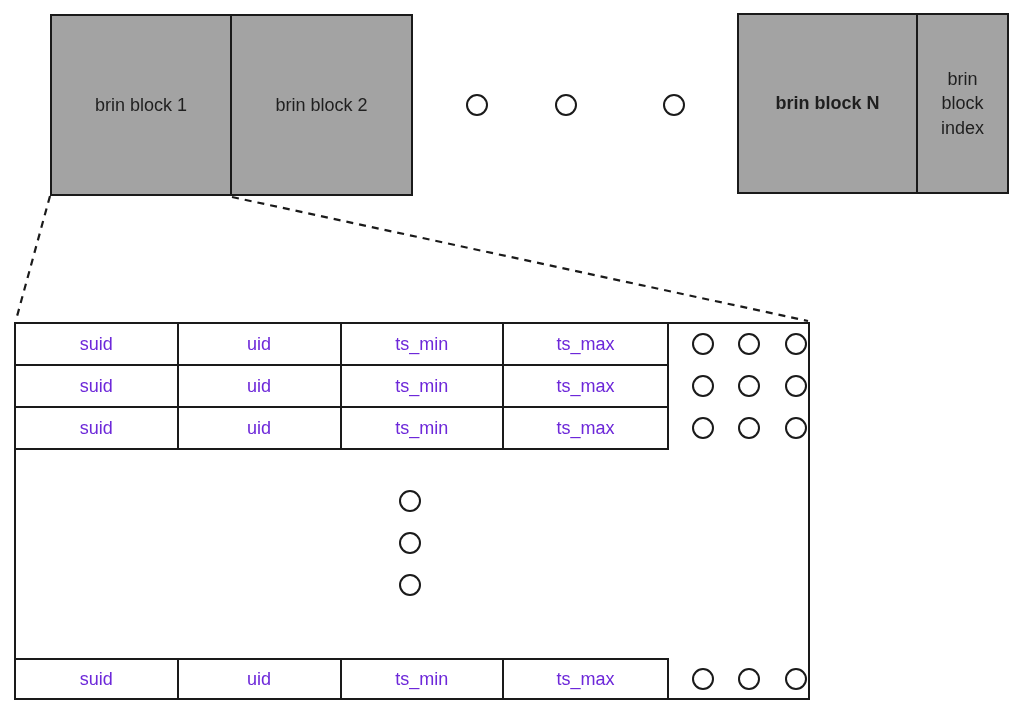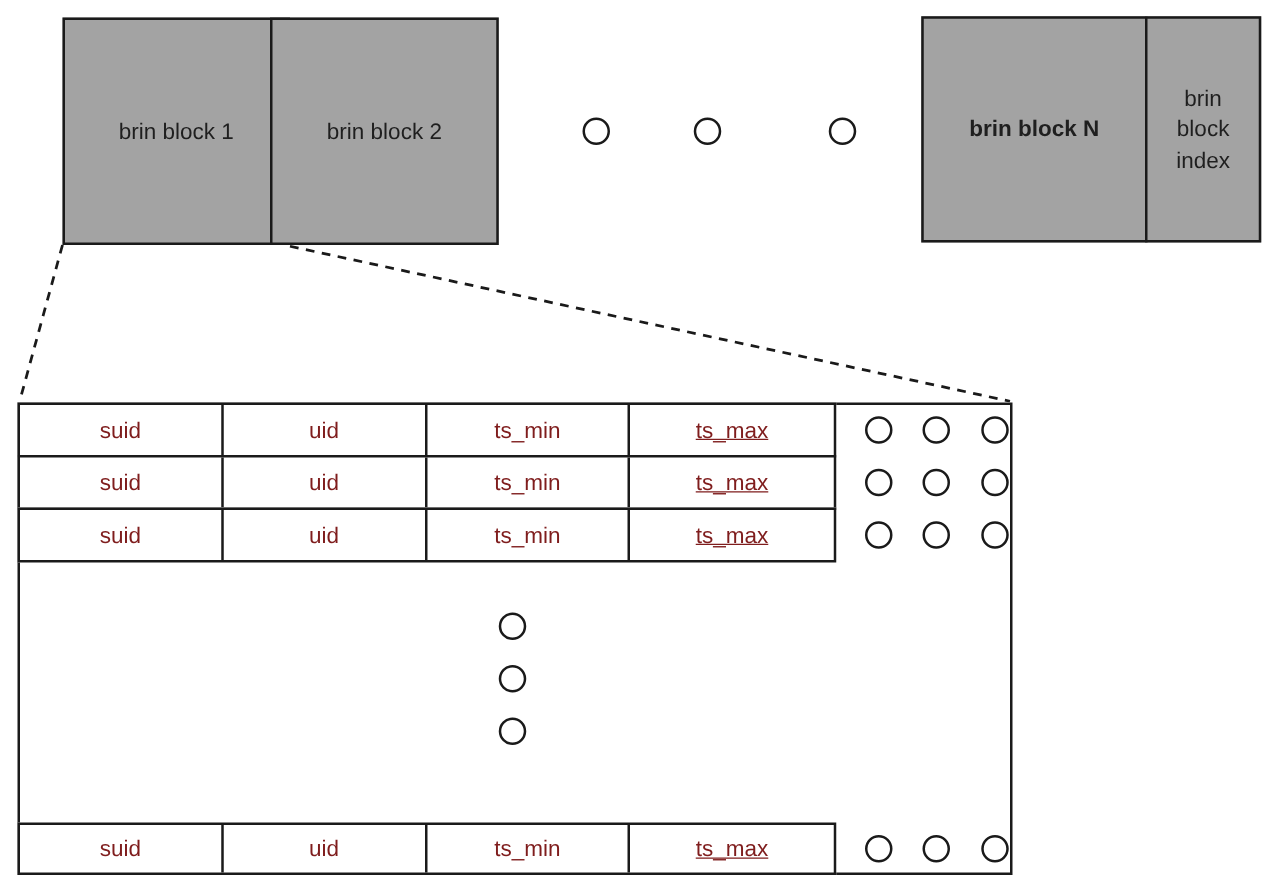--- a/index.html
+++ b/index.html
@@ -64,45 +64,45 @@
     display: flex;
     background: #ffffff;
   }
   .tuple-cell {
     box-sizing: border-box;
     border-right: 2px solid #1a1a1a;
     display: flex;
     align-items: center;
     justify-content: center;
     font-size: 18px;
-    color: #7f1d1d;
+    color: #6d28d9;
     width: 163.75px;
   }
-  .tuple-cell:last-child { border-right: none; text-decoration: underline; }
+  .tuple-cell:last-child { border-right: none; }
   
   .row-0 { top: 322px; }
   .row-1 { top: 364px; }
   .row-2 { top: 406px; }
   .row-bottom { top: 658px; height: 42px; }
   .block-index-label { padding: 0 18px; }
 </style>
 </head>
 <body>
 
 <div class="canvas">
 
   <svg class="connector-svg" width="1024" height="717" viewBox="0 0 1024 717">
     <line x1="50" y1="196" x2="16" y2="320" stroke="#1a1a1a" stroke-width="2.2" stroke-dasharray="7 6"></line>
     <line x1="232" y1="197" x2="808" y2="321" stroke="#1a1a1a" stroke-width="2.2" stroke-dasharray="7 6"></line>
   </svg>
 
   <div class="box" style="left:50px; top:14px; width:182px; height:182px;">
     <span>brin block 1</span>
   </div>
-  <div class="box" style="left:216px; top:14px; width:183px; height:182px;">
+  <div class="box" style="left:230px; top:14px; width:183px; height:182px;">
     <span>brin block 2</span>
   </div>
 
   <span class="circle" style="left:466px; top:94px;"></span>
   <span class="circle" style="left:555px; top:94px;"></span>
   <span class="circle" style="left:663px; top:94px;"></span>
 
   <div class="box" style="left:737px; top:13px; width:181px; height:181px;font-weight:bold;">
     <span>brin block N</span>
   </div>

